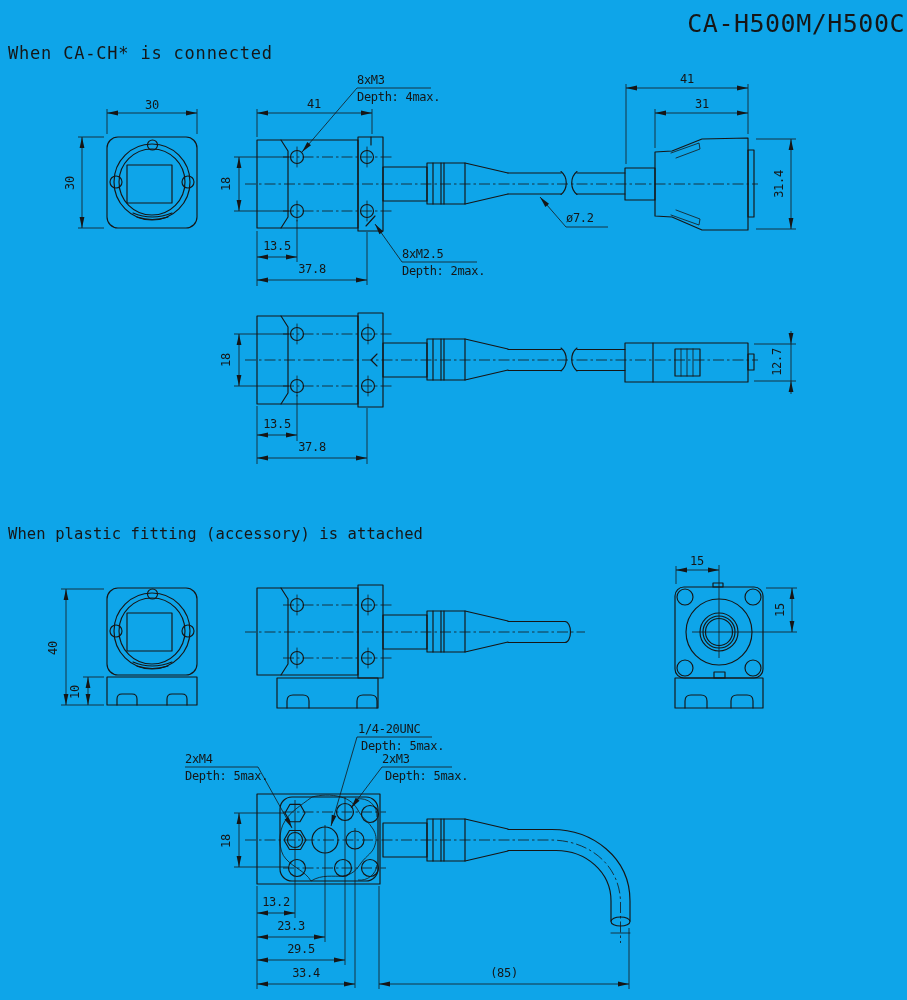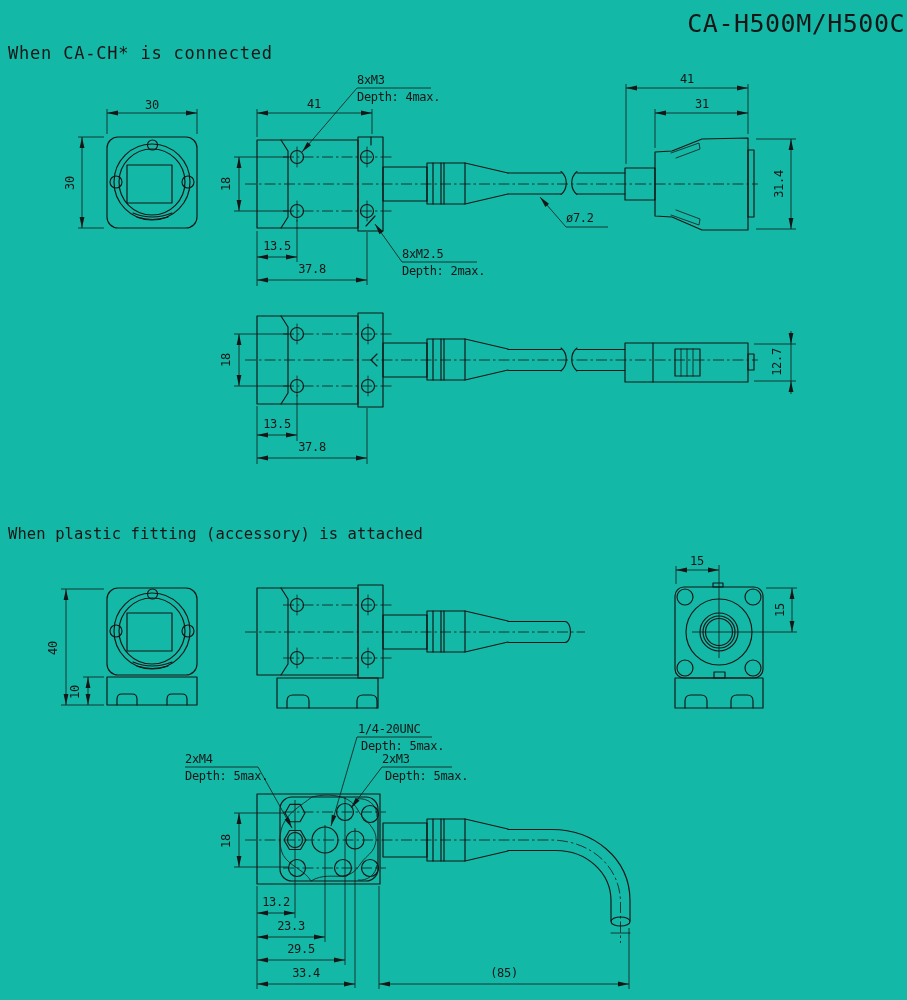--- a/index.html
+++ b/index.html
@@ -1,16 +1,16 @@
 <!DOCTYPE html>
 <html><head>
 <meta charset="utf-8">
 <style>
   html,body{margin:0;padding:0;background:#ffffff;}
-  .stage{width:907px;height:1000px;position:relative;background:#14b8a6;}
+  .stage{width:907px;height:1000px;position:relative;background:#0ea5e9;}
   svg{display:block;}
   .obj{fill:none;stroke:#161616;stroke-width:1.15;stroke-linecap:round;stroke-linejoin:round;}
   .thin{fill:none;stroke:#161616;stroke-width:0.8;}
   .cl{fill:none;stroke:#161616;stroke-width:0.8;stroke-dasharray:11 3 2.5 3;}
   .dim{fill:none;stroke:#161616;stroke-width:0.8;}
   text{font-family:"DejaVu Sans Mono","Liberation Mono",monospace;fill:#161616;}
   .t{font-size:12px;letter-spacing:-0.3px;}
   .ttl{font-size:25px;letter-spacing:0.5px;}
   .lbl1{font-size:17px;letter-spacing:0.8px;}
   .lbl2{font-size:15.5px;letter-spacing:0.1px;}

